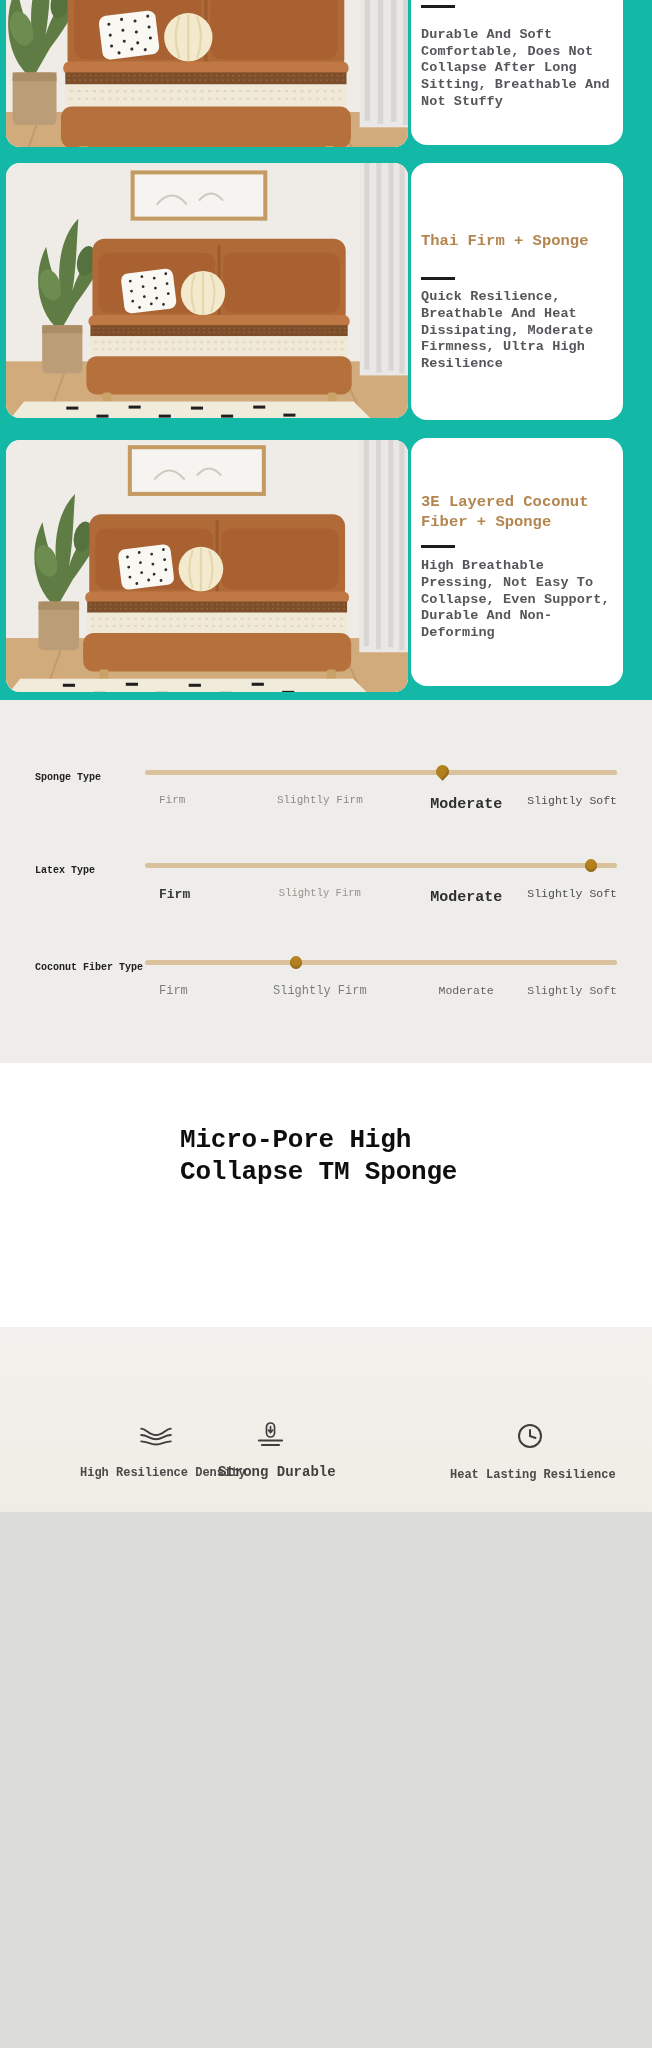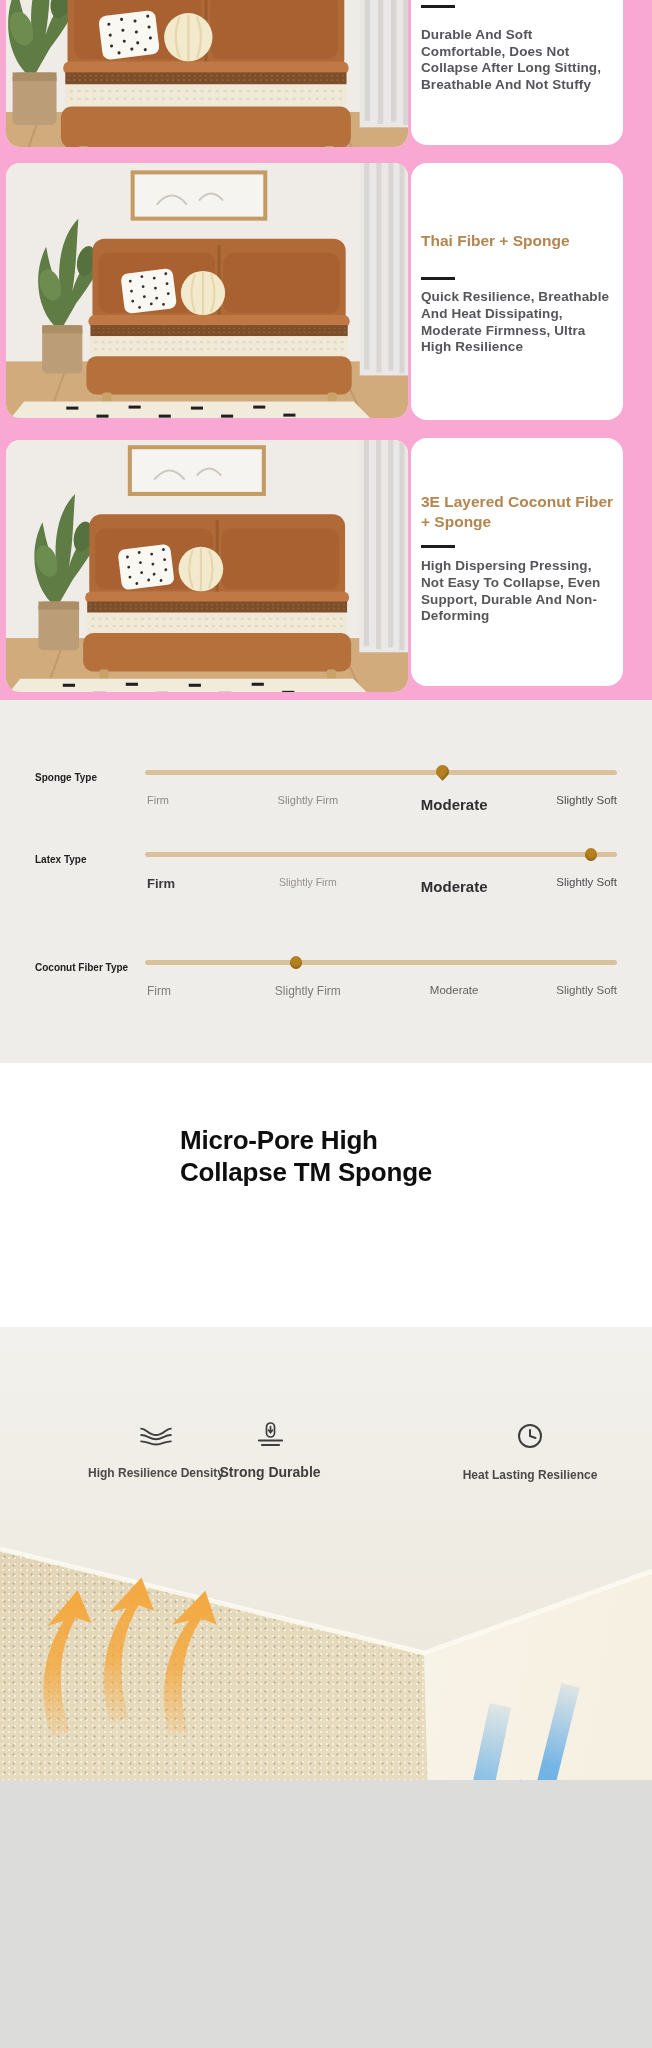--- a/index.html
+++ b/index.html
@@ -1,17 +1,17 @@
 <!DOCTYPE html>
 <html style="--accent: #b3854f; --track: #d8c19b; --marker: #b5811e; --heat: #f4a83e; --cool: #57a6e6;"><head>
 <meta charset="utf-8">
 <style>
   html,body{margin:0;padding:0;background:#dcdcda;}
-  .page{position:relative;width:652px;height:1780px;margin:0 auto;overflow:hidden;
-        background:#f9a8d4;font-family:Liberation Sans, sans-serif;}
+  .page{position:relative;width:652px;height:1512px;margin:0 auto;overflow:hidden;
+        background:#14b8a6;font-family:Liberation Mono, monospace;}
   section{position:absolute;left:0;width:652px;}
 
   
   .photo{position:absolute;left:6px;width:402px;overflow:hidden;background:#efece7;}
   .photo svg{display:block;width:100%;height:100%;}
   .p1{top:0;height:147px;border-radius:0 0 14px 14px;}
   .p2{top:163px;height:255px;border-radius:14px;}
   .p3{top:440px;height:252px;border-radius:14px;}
   .card{position:absolute;left:411px;width:212px;background:#ffffff;box-sizing:border-box;padding:0 8px 0 10px;}
   .c1{top:0;height:145px;border-radius:0 0 16px 16px;}
@@ -25,27 +25,27 @@
   .c2 .card-heading{margin-top:68px;}
   .c2 .divider{margin-top:26px;}
   .c2 .card-text{margin-top:9px;}
   .c3 .card-heading{margin-top:54px;}
   .c3 .divider{margin-top:13px;}
   .c3 .card-text{margin-top:10px;}
 
   
   .firmness{top:700px;height:363px;background:#eeedea;}
   .f-row{position:absolute;left:0;width:652px;height:70px;}
-  .f-row.r1{top:70px;} .f-row.r2{top:152px;} .f-row.r3{top:260px;}
+  .f-row.r1{top:70px;} .f-row.r2{top:163px;} .f-row.r3{top:260px;}
   .f-label{position:absolute;left:35px;top:2px;font-size:10px;font-weight:700;color:#212121;white-space:nowrap;}
   .track{position:absolute;left:145px;top:0;width:472px;height:5px;border-radius:3px;background:var(--track,#d8c19b);}
   .marker{position:absolute;top:-4px;width:12px;height:13px;margin-left:-6px;border-radius:50%;
           background:var(--marker,#b5811e);box-shadow:inset 0 -2px 2px rgba(90,60,10,.4);}
   .marker.droplet{top:-5px;width:13px;height:13px;border-radius:50% 50% 50% 0;transform:rotate(-45deg);}
-  .sc{position:absolute;top:24px;font-size:11px;color:#8b8b89;white-space:nowrap;}
+  .sc{position:absolute;top:24px;font-size:11px;color:#8b8b89;white-space:nowrap;margin-left:12px;}
   .pos0{left:2px;} .pos1{left:34.5%;transform:translateX(-50%);} .pos2{left:65.5%;transform:translateX(-50%);} .pos3{right:0;}
   .sc.em{font-size:15px;font-weight:700;color:#2f2f30;top:26px;}
   .sc.d{color:#4e4e4e;font-size:11.5px;}
   .sc.b{font-weight:700;font-size:13px;color:#3a3a3a;}
   .sc.sm{font-size:10.5px;color:#98938f;}
   .sc.md{font-size:12px;color:#7d7d7b;}
   .sc.d2{color:#626260;font-size:11.5px;}
 
   
   .micro{top:1063px;height:264px;background:#ffffff;}
@@ -164,34 +164,34 @@
     <div class="divider"></div>
     <p class="card-text">Durable And Soft Comfortable, Does Not Collapse After Long Sitting, Breathable And Not Stuffy</p>
   </div>
 
   <div class="photo p2">
     <svg viewBox="0 0 400 255" preserveAspectRatio="xMidYMid slice">
         <use href="#sofa-scene"></use>
       </svg>
   </div>
   <div class="card c2">
-    <p class="card-heading">Thai Fiber + Sponge</p>
+    <p class="card-heading">Thai Firm + Sponge</p>
     <div class="divider"></div>
     <p class="card-text">Quick Resilience, Breathable And Heat Dissipating, Moderate Firmness, Ultra High Resilience</p>
   </div>
 
   <div class="photo p3">
     <svg viewBox="4 2 396 250" preserveAspectRatio="xMidYMid slice">
         <use href="#sofa-scene"></use>
       </svg>
   </div>
   <div class="card c3">
     <p class="card-heading">3E Layered Coconut Fiber + Sponge</p>
     <div class="divider"></div>
-    <p class="card-text">High Dispersing Pressing, Not Easy To Collapse, Even Support, Durable And Non-Deforming</p>
+    <p class="card-text">High Breathable Pressing, Not Easy To Collapse, Even Support, Durable And Non-Deforming</p>
   </div>
 
   <section class="firmness">
     <div class="f-row r1">
       <span class="f-label">Sponge Type</span>
       <div class="track">
         <span class="marker droplet" style="left: 63%;"></span>
         <span class="sc pos0">Firm</span>
         <span class="sc pos1">Slightly Firm</span>
         <span class="sc em pos2">Moderate</span>

